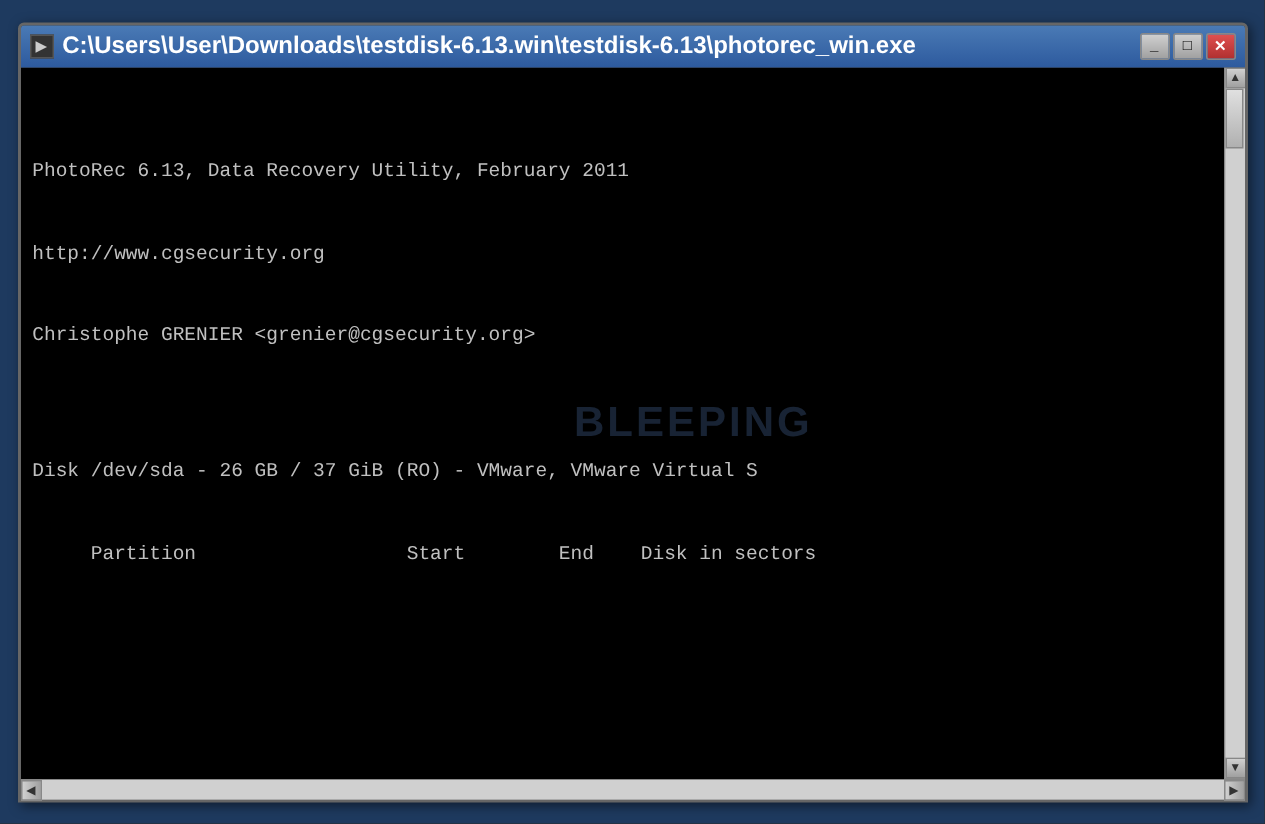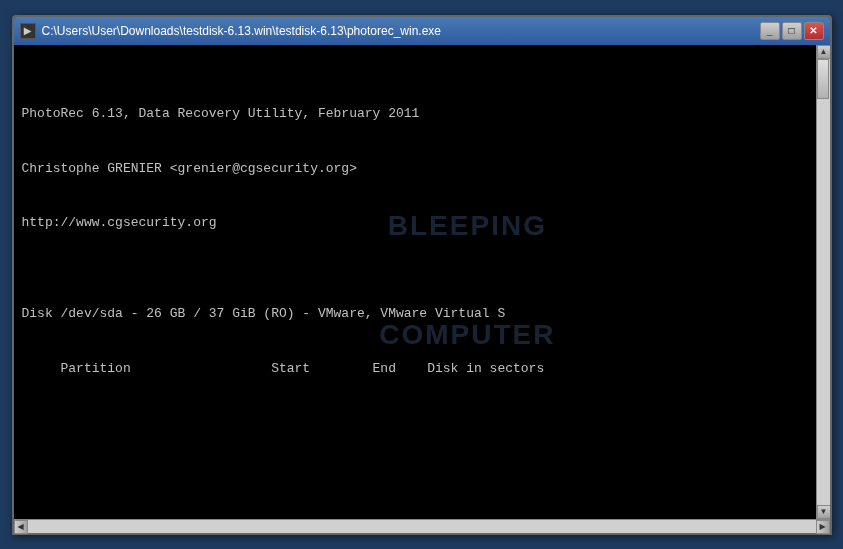--- a/index.html
+++ b/index.html
@@ -44,22 +44,22 @@
       display: flex;
       align-items: center;
       justify-content: center;
       font-size: 10px;
       color: #ccc;
     }
 
     .title-bar-text {
       flex: 1;
       color: white;
-      font-size: 12px;
-      font-weight: normal;
+      font-size: 16px;
+      font-weight: bold;
     }
 
     .title-bar-controls {
       display: flex;
       gap: 2px;
     }
 
     .title-btn {
       width: 20px;
       height: 18px;
@@ -191,25 +191,24 @@
       <div class="title-btn">□</div>
       <div class="title-btn close">✕</div>
     </div>
   </div>
 
   <div class="window-body">
 
     <div class="console">
       <div class="watermark">
         <div>BLEEPING</div>
-        <div>COMPUTER</div>
       </div>
       <div>PhotoRec 6.13, Data Recovery Utility, February 2011</div>
+      <div>http://www.cgsecurity.org</div>
       <div>Christophe GRENIER &lt;grenier@cgsecurity.org&gt;</div>
-      <div>http://www.cgsecurity.org</div>
       <div></div>
       <div>Disk /dev/sda - 26 GB / 37 GiB (RO) - VMware, VMware Virtual S</div>
       <div>     Partition                  Start        End    Disk in sectors</div>
       <div>&nbsp;</div>
       
       
       
       
       
       

